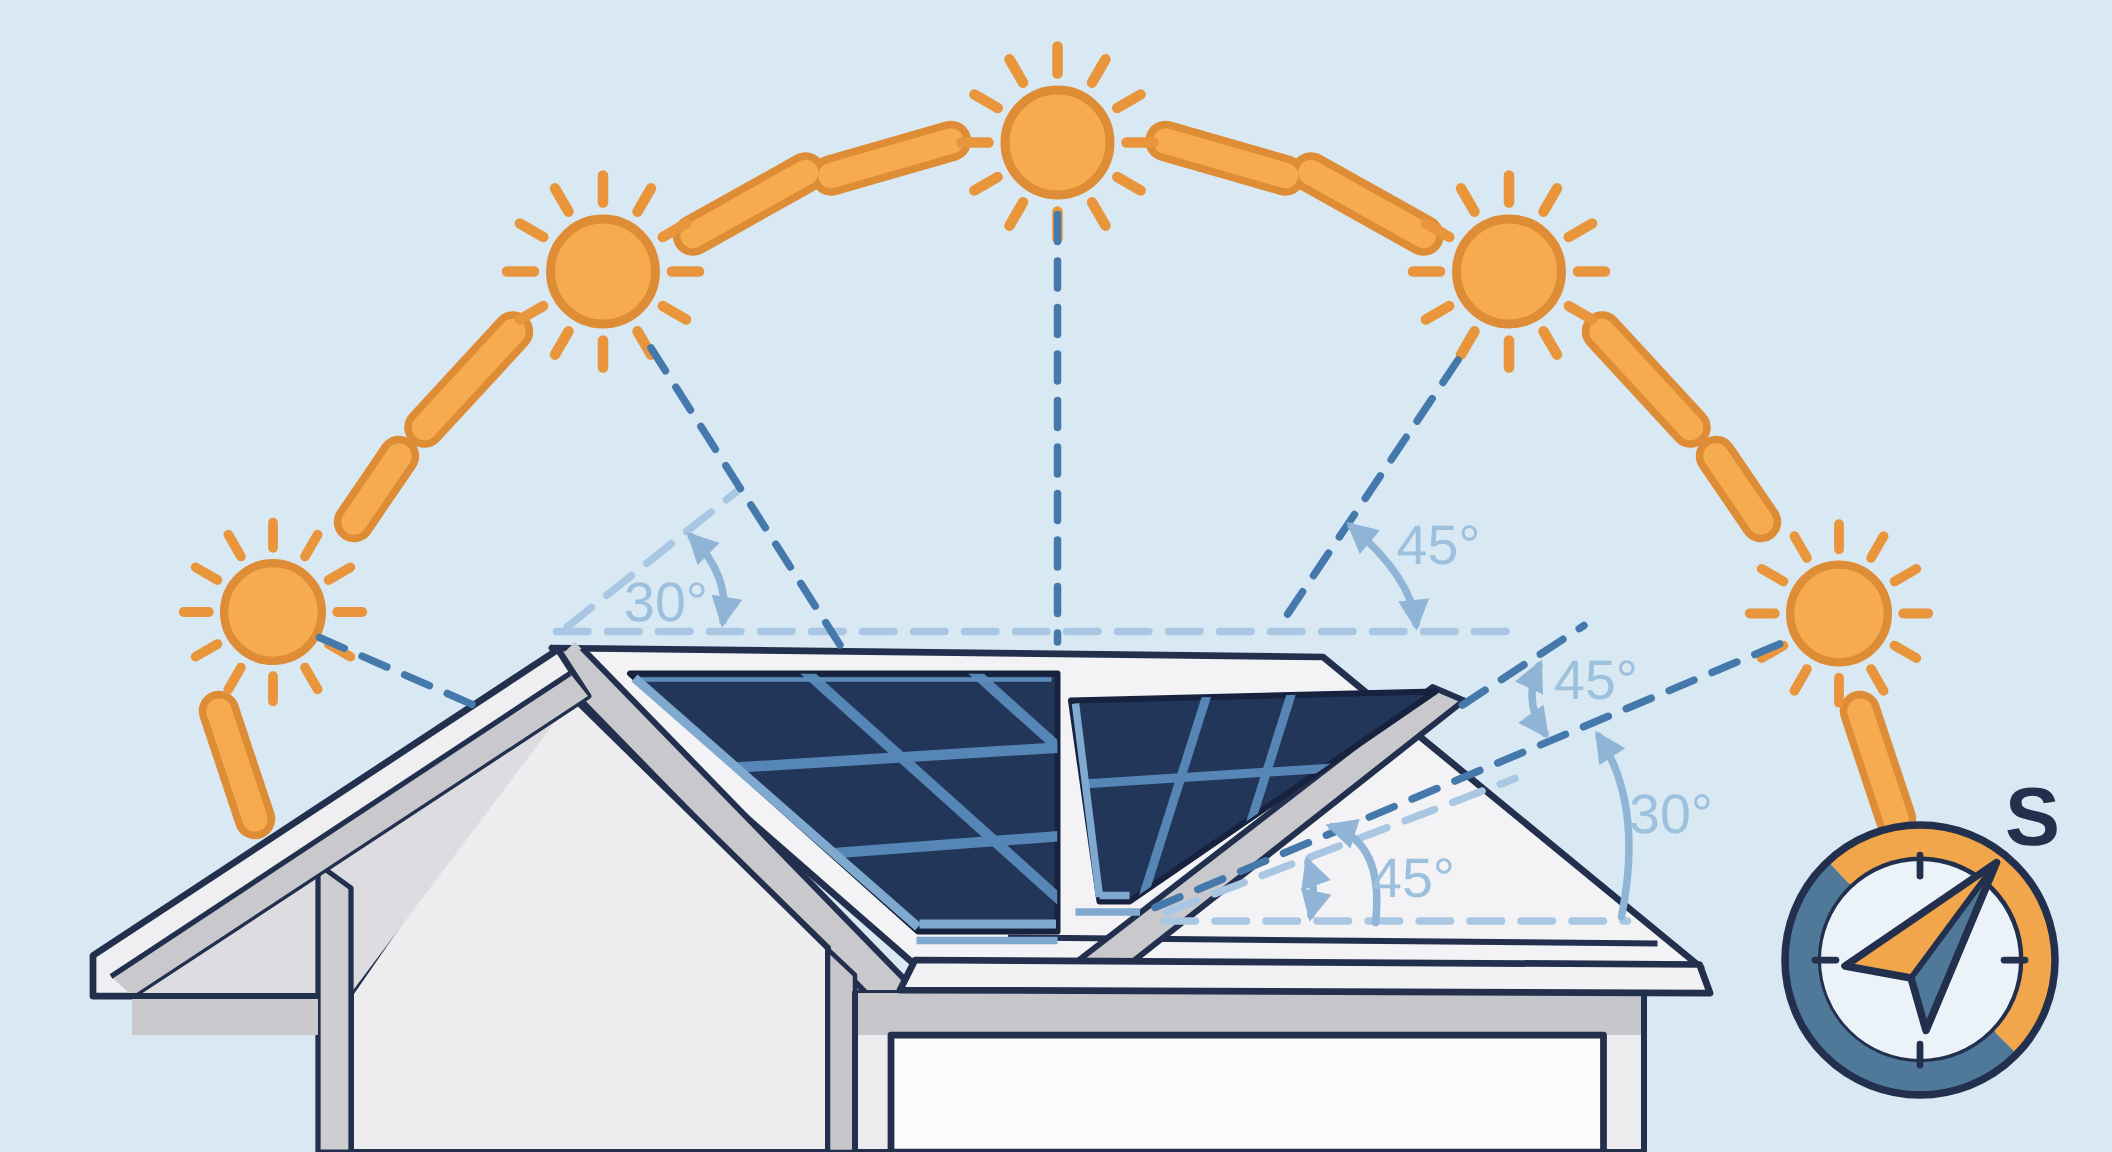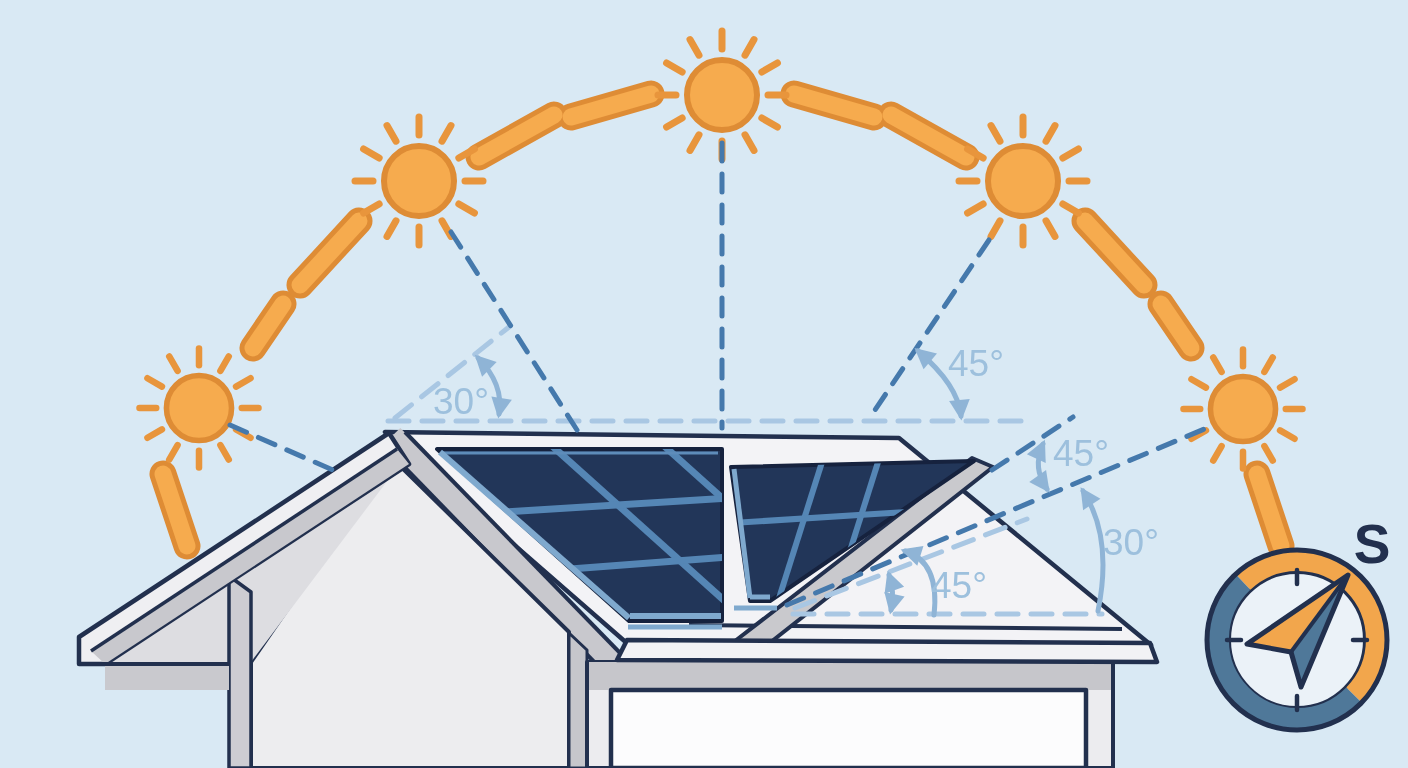--- a/index.html
+++ b/index.html
@@ -1,16 +1,16 @@
 <!DOCTYPE html>
 <html><head>
 <meta charset="utf-8">
 <style>
   html,body{margin:0;padding:0;width:1408px;height:768px;overflow:hidden;background:#D9E9F4;}
-  .stage{position:relative;width:1336px;height:768px;padding-left:17px;}
+  .stage{position:relative;width:1336px;height:768px;}
   svg{display:block;}
   text{font-family:"Liberation Sans", sans-serif;}
   .angle-label{fill:#9DC0DD;font-size:37px;font-weight:500;}
   .south-label{fill:#22304E;font-size:55px;font-weight:bold;}
 </style>
 </head>
 <body>
 
 <div class="stage">
 <svg width="1408" height="768" viewBox="0 0 1408 768" xmlns="http://www.w3.org/2000/svg">

